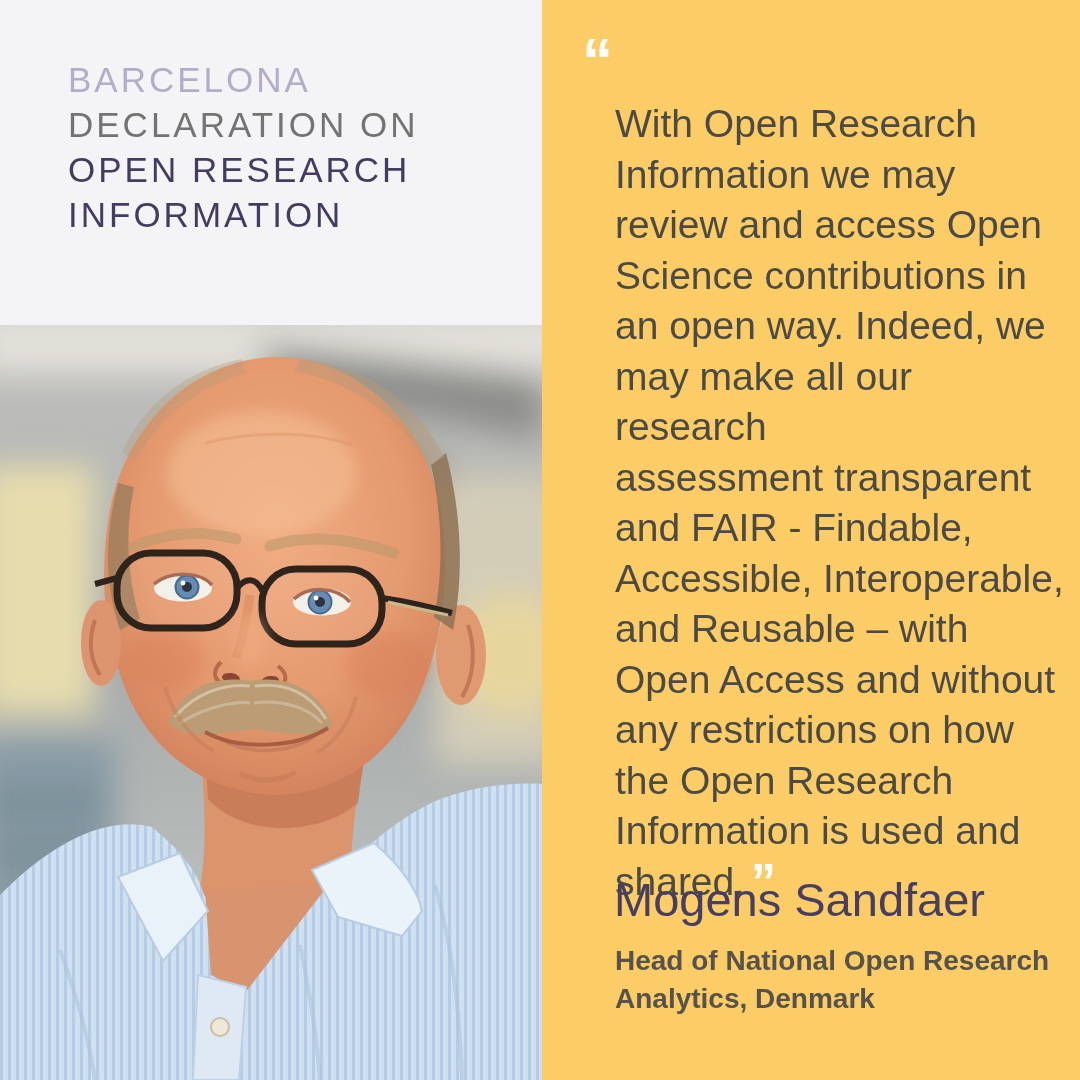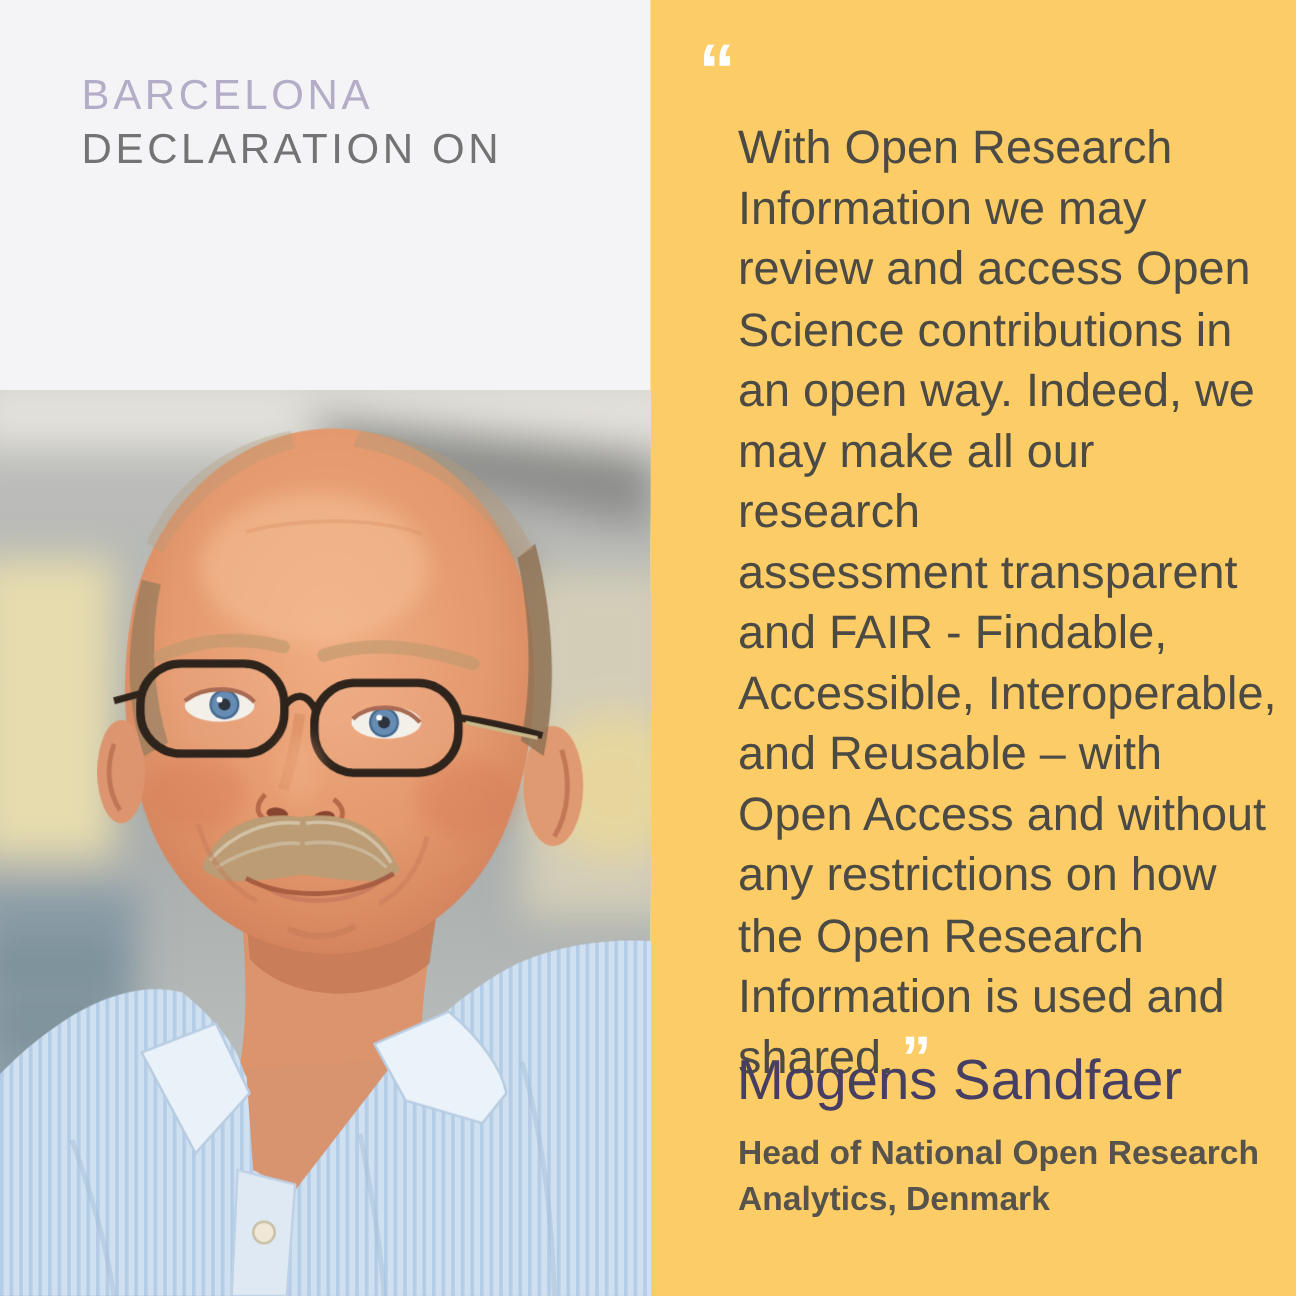--- a/index.html
+++ b/index.html
@@ -58,20 +58,22 @@
 </style>
 </head>
 <body>
 
 <div class="canvas">
 
   <div class="header-panel">
     <div class="title-block">
       <div class="title-line-1">BARCELONA</div>
       <div class="title-line-2">DECLARATION ON</div>
+      <div class="title-line-34">OPEN RESEARCH
+INFORMATION</div>
     </div>
   </div>
 
   <div class="photo-wrap">
     <svg width="542" height="755" viewBox="0 0 542 755" xmlns="http://www.w3.org/2000/svg">
       <defs>
         <filter id="blurbg" x="-30%" y="-30%" width="160%" height="160%">
             <feGaussianBlur stdDeviation="16"></feGaussianBlur>
           </filter>
         <filter id="blursoft" x="-60%" y="-60%" width="220%" height="220%">

